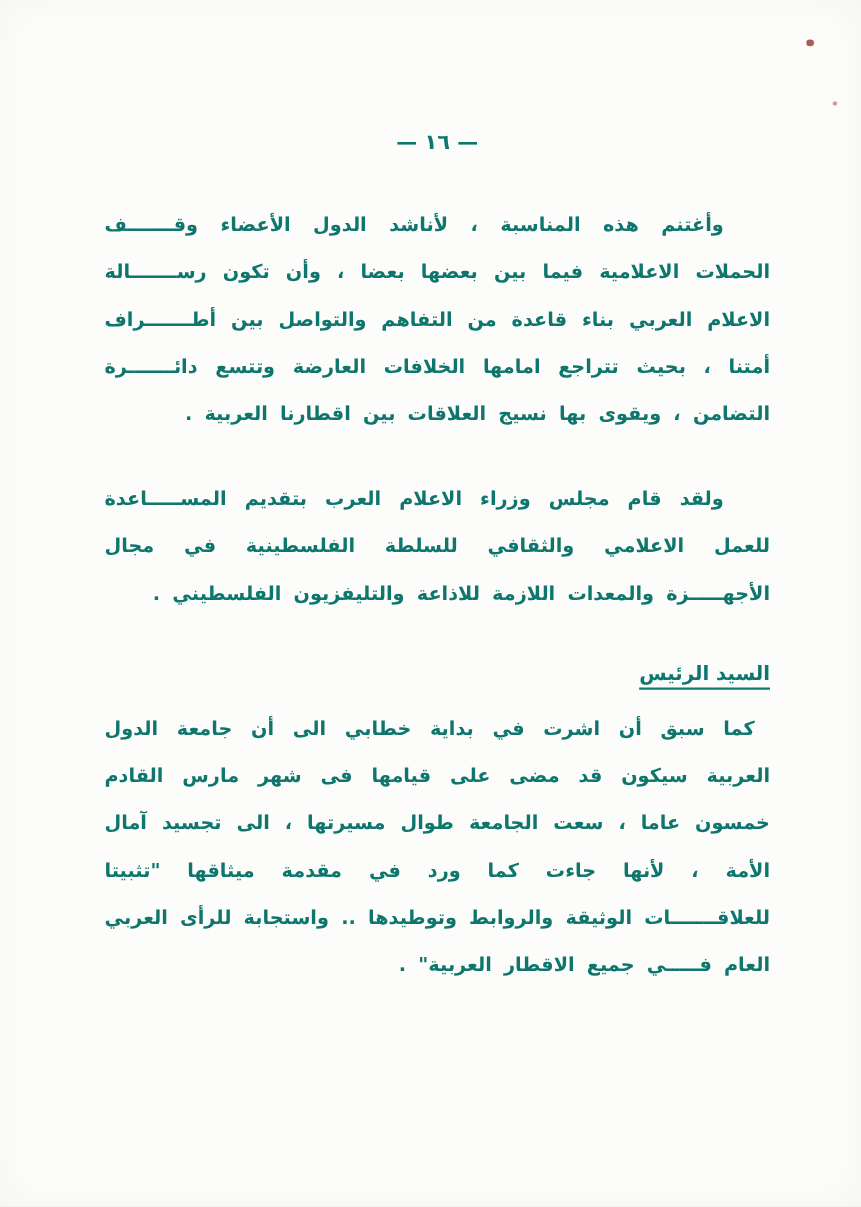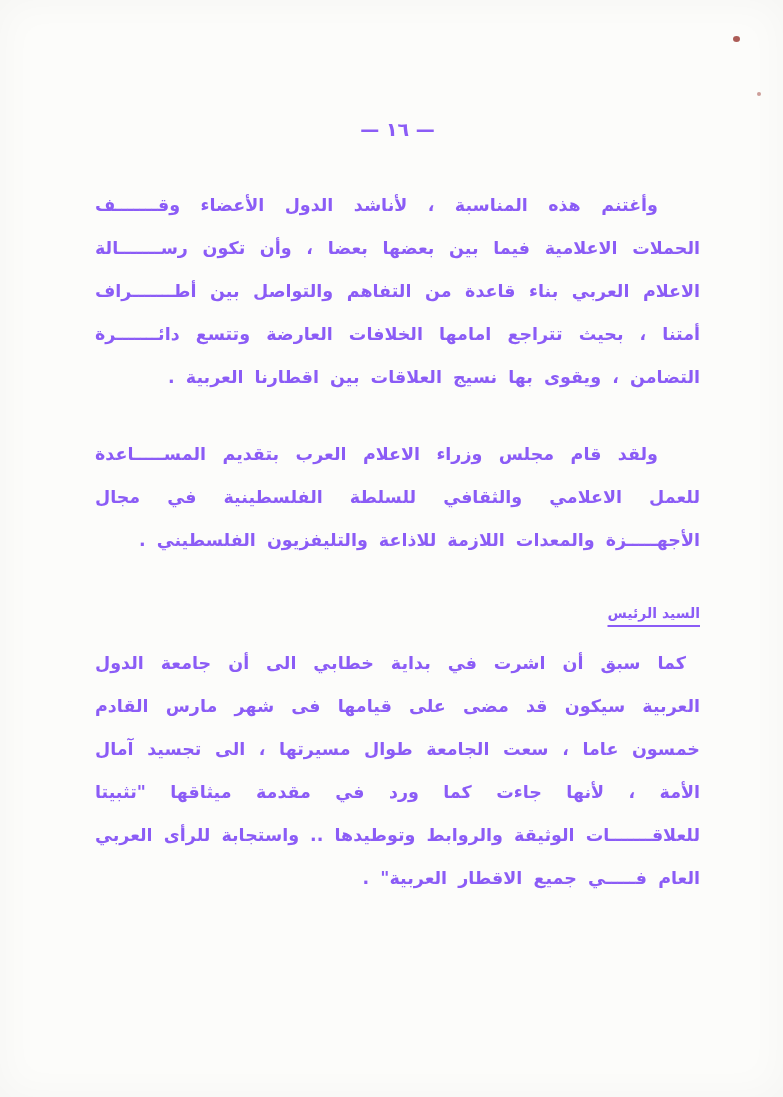--- a/index.html
+++ b/index.html
@@ -6,21 +6,21 @@
     margin: 0;
     padding: 0;
     background: #e9e9e7;
   }
   .page {
     position: relative;
     width: 783px;
     height: 1097px;
     margin: 0 auto;
     background: #fcfcfa;
-    color: #8b5cf6;
+    color: #0f766e;
     direction: rtl;
     font-family: "DejaVu Sans", sans-serif;
     font-weight: 700;
     box-sizing: border-box;
     padding: 118px 83px 60px 95px;
     overflow: hidden;
     box-shadow: inset 0 0 40px rgba(0,0,0,0.03);
   }
   .scan-dot {
     position: absolute;
@@ -40,21 +40,21 @@
   .para {
     font-size: 17.5px;
     line-height: 43px;
     text-align: justify;
     word-spacing: 5px;
     margin: 0 0 34px 0;
   }
   .para.indent-lg { text-indent: 42px; }
   .para.indent-sm { text-indent: 14px; }
   .heading {
-    font-size: 14px;
+    font-size: 18px;
     line-height: 30px;
     margin: 2px 0 14px 0;
     font-weight: 700;
     text-decoration: underline;
     text-underline-offset: 7px;
     text-decoration-thickness: 1.5px;
     display: inline-block;
   }
   .heading-row { margin: 0; }
 </style>

